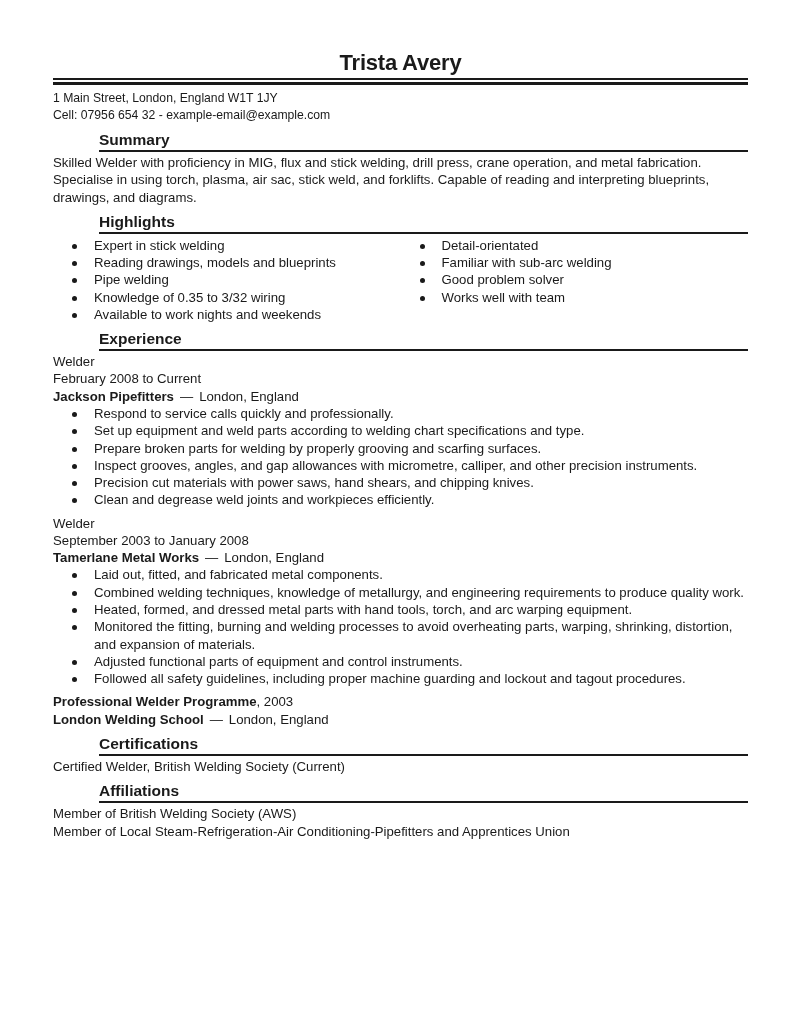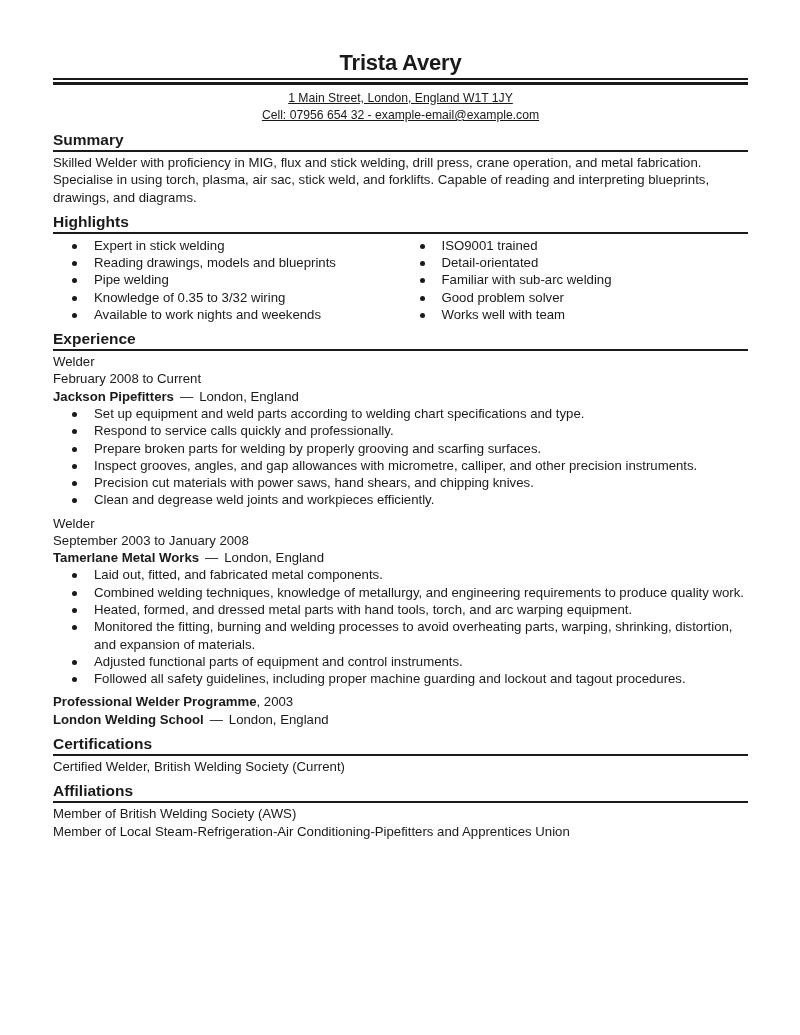--- a/index.html
+++ b/index.html
@@ -5,23 +5,23 @@
   html, body { margin: 0; padding: 0; background: #ffffff; }
   body {
     width: 800px; height: 1035px; position: relative; overflow: hidden;
     font-family: "Liberation Sans", sans-serif; color: #1a1a1a;
     font-size: 13.2px;
   }
   .page { position: absolute; left: 53px; top: 50px; width: 695px; }
   .name { font-size: 22px; font-weight: bold; line-height: 26px; margin: 0; letter-spacing: -0.2px; text-align: center; }
   .rule-thin { height: 2px; background: #1a1a1a; margin-top: 2px; }
   .rule-thick { height: 3px; background: #1a1a1a; margin-top: 2px; }
-  .contact { text-align: center; font-size: 12.2px; line-height: 17px; margin-top: 5px; text-decoration: underline; }
+  .contact { text-align: left; font-size: 12.2px; line-height: 17px; margin-top: 5px; }
   .section { margin-top: 6px; }
-  .sec-head { font-size: 15.5px; font-weight: bold; line-height: 19px; padding-bottom: 1px; border-bottom: 2px solid #1a1a1a; }
+  .sec-head { font-size: 15.5px; font-weight: bold; line-height: 19px; padding-bottom: 1px; border-bottom: 2px solid #1a1a1a; margin-left: 46px; }
   .para { line-height: 17.3px; margin-top: 2px; }
   .hl-wrap { display: flex; margin-top: 3px; }
   .hl-col { width: 362px; }
   ul.bul { list-style: none; margin: 0; padding: 0; }
   ul.bul li { position: relative; padding-left: 41px; line-height: 17.3px; }
   ul.bul li .dot { position: absolute; left: 19px; top: 7px; width: 5px; height: 5px; border-radius: 50%; background: #1a1a1a; }
   .job { margin-top: 2px; }
   .job + .job { margin-top: 6px; }
   .job-title { font-weight: normal; line-height: 17px; }
   .line { line-height: 17.3px; }
@@ -52,41 +52,40 @@
     <div class="sec-head">Highlights</div>
     <div class="hl-wrap">
       <ul class="bul hl-col">
         <li><span class="dot"></span><span>Expert in stick welding</span></li>
         <li><span class="dot"></span><span>Reading drawings, models and blueprints</span></li>
         <li><span class="dot"></span><span>Pipe welding</span></li>
         <li><span class="dot"></span><span>Knowledge of 0.35 to 3/32 wiring</span></li>
         <li><span class="dot"></span><span>Available to work nights and weekends</span></li>
       </ul>
       <ul class="bul hl-col">
-        <li><span class="dot"></span><span>ISO9001 trained</span></li>
         <li><span class="dot"></span><span>Detail-orientated</span></li>
         <li><span class="dot"></span><span>Familiar with sub-arc welding</span></li>
         <li><span class="dot"></span><span>Good problem solver</span></li>
         <li><span class="dot"></span><span>Works well with team</span></li>
       </ul>
     </div>
   </div>
 
   <div class="section">
     <div class="sec-head">Experience</div>
 
     <div class="job">
       <div class="job-title">Welder</div>
       <div class="line">February 2008 to Current</div>
       <div class="line">
         <span class="bold">Jackson Pipefitters</span><span class="dash">—</span><span>London, England</span>
       </div>
       <ul class="bul">
+        <li><span class="dot"></span><span>Respond to service calls quickly and professionally.</span></li>
         <li><span class="dot"></span><span>Set up equipment and weld parts according to welding chart specifications and type.</span></li>
-        <li><span class="dot"></span><span>Respond to service calls quickly and professionally.</span></li>
         <li><span class="dot"></span><span>Prepare broken parts for welding by properly grooving and scarfing surfaces.</span></li>
         <li><span class="dot"></span><span>Inspect grooves, angles, and gap allowances with micrometre, calliper, and other precision instruments.</span></li>
         <li><span class="dot"></span><span>Precision cut materials with power saws, hand shears, and chipping knives.</span></li>
         <li><span class="dot"></span><span>Clean and degrease weld joints and workpieces efficiently.</span></li>
       </ul>
     </div>
 
     <div class="job">
       <div class="job-title">Welder</div>
       <div class="line">September 2003 to January 2008</div>

